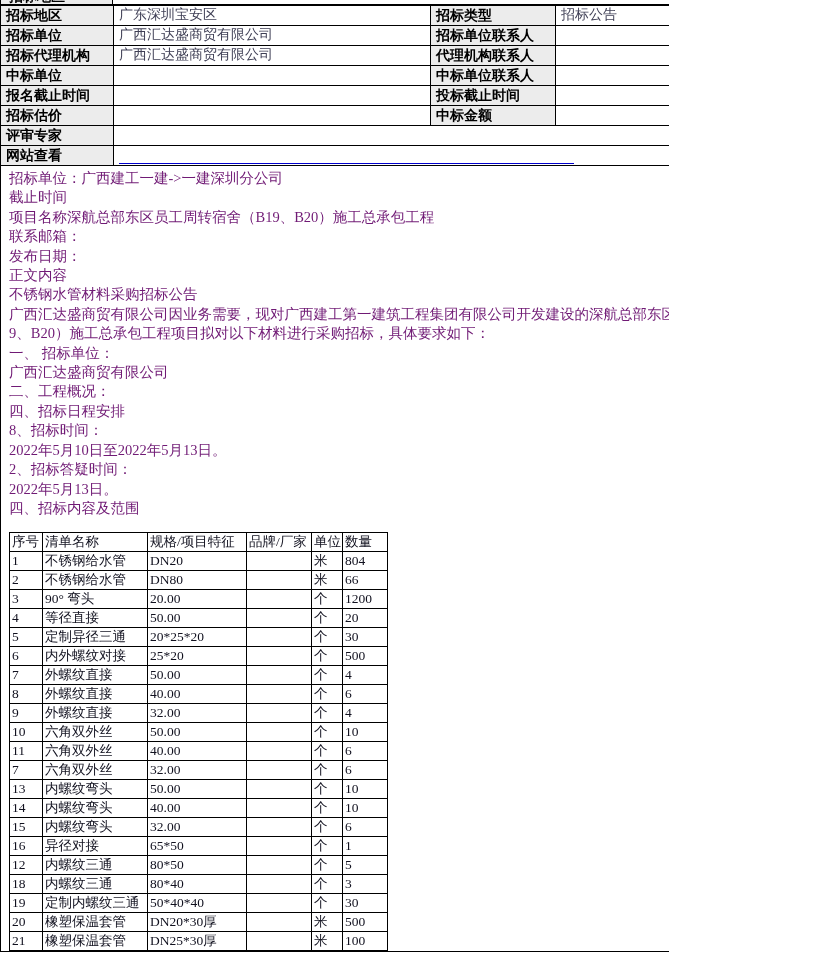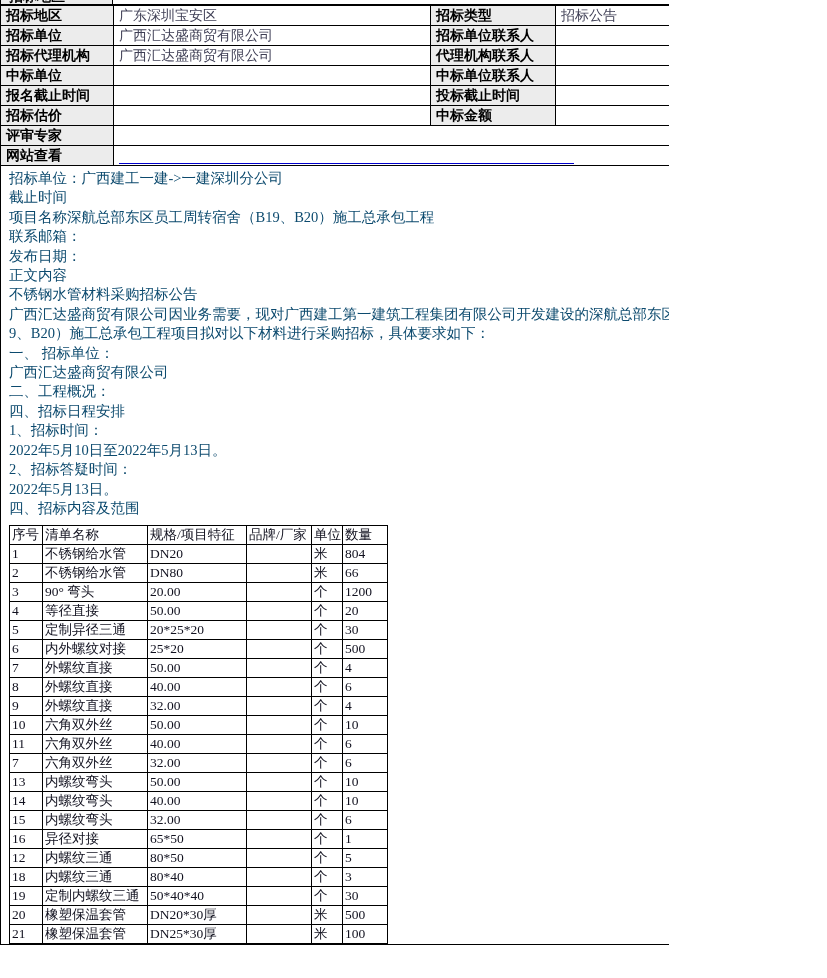--- a/index.html
+++ b/index.html
@@ -67,20 +67,21 @@
   td.lbl {
     background: #ececec;
     font-weight: bold;
     color: #000000;
     letter-spacing: 0px;
   }
   td.val {
     background: #ffffff;
     color: #3f3f55;
     font-weight: normal;
+    font-family: Liberation Mono, monospace;
   }
   .c1 { width: 113px; }
   .c2 { width: 317px; }
   .c3 { width: 125px; }
   .c4 { width: 258px; }
 
   .sitelink {
     display: inline-block;
     width: 455px;
     border-bottom: 1.5px solid #0000cc;
@@ -95,30 +96,30 @@
     box-sizing: border-box;
     border-left: 1px solid #000;
     border-right: 1px solid #000;
     border-bottom: 1px solid #000;
     padding: 3px 6px 0 8px;
     background: #fff;
   }
   .article-line {
     font-size: 14.5px;
     line-height: 19.4px;
-    color: #0c4a6e;
+    color: #701a75;
     white-space: pre-wrap;
     word-break: break-all;
   }
 
   
   table.items {
     border-collapse: collapse;
     table-layout: fixed;
-    margin: 7px 0 0 0;
+    margin: 14px 0 0 0;
     width: 378px;
   }
   table.items td, table.items th {
     border: 1px solid #000000;
     height: 18px;
     font-size: 13.5px;
     line-height: 16px;
     font-weight: normal;
     text-align: left;
     padding: 0 1px 0 2px;
@@ -210,21 +211,21 @@
     <div class="article-line">项目名称深航总部东区员工周转宿舍（B19、B20）施工总承包工程</div>
     <div class="article-line">联系邮箱：</div>
     <div class="article-line">发布日期：</div>
     <div class="article-line">正文内容</div>
     <div class="article-line">不锈钢水管材料采购招标公告</div>
     <div class="article-line">广西汇达盛商贸有限公司因业务需要，现对广西建工第一建筑工程集团有限公司开发建设的深航总部东区员工周转宿舍（B19、B20）施工总承包工程项目拟对以下材料进行采购招标，具体要求如下：</div>
     <div class="article-line">一、 招标单位：</div>
     <div class="article-line">广西汇达盛商贸有限公司</div>
     <div class="article-line">二、工程概况：</div>
     <div class="article-line">四、招标日程安排</div>
-    <div class="article-line">1、招标时间：</div>
+    <div class="article-line">8、招标时间：</div>
     <div class="article-line">2022年5月10日至2022年5月13日。</div>
     <div class="article-line">2、招标答疑时间：</div>
     <div class="article-line">2022年5月13日。</div>
     <div class="article-line">四、招标内容及范围</div>
 
     <table class="items">
       <colgroup>
         <col class="k1">
           <col class="k2">
           <col class="k3">

